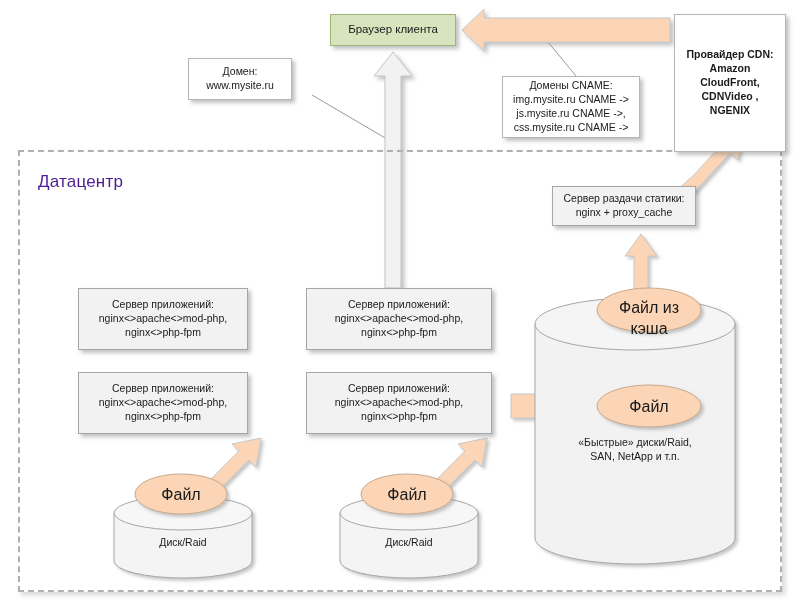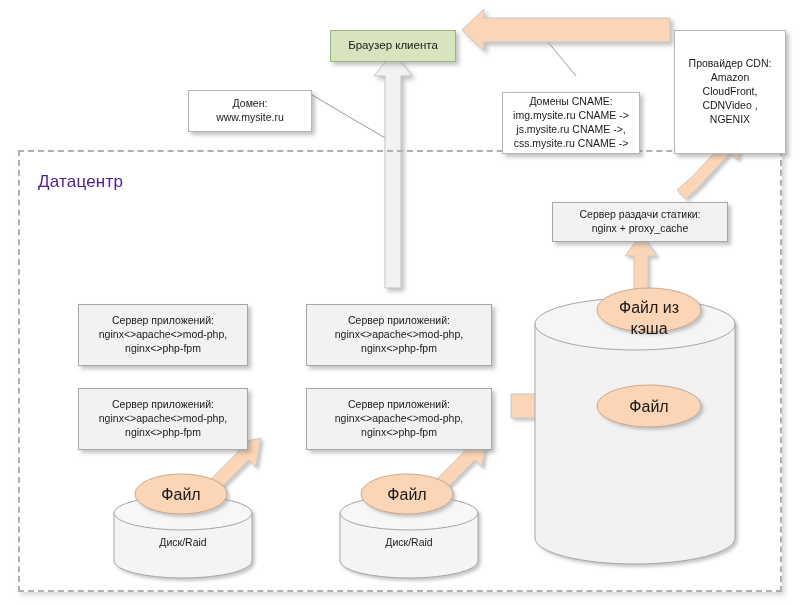--- a/index.html
+++ b/index.html
@@ -3,32 +3,32 @@
 <meta charset="utf-8">
 <style>
   html,body{margin:0;padding:0;background:#ffffff;}
   body{width:800px;height:605px;position:relative;overflow:hidden;
        font-family:"Liberation Sans","DejaVu Sans",sans-serif;color:#1a1a1a;}
   #stage{position:absolute;left:0;top:0;width:800px;height:605px;}
   #svg-layer{position:absolute;left:0;top:0;width:800px;height:605px;}
 
   .box{position:absolute;box-sizing:border-box;display:flex;align-items:center;
        justify-content:center;text-align:center;line-height:1.32;
-       box-shadow:3px 3px 4px rgba(120,120,120,0.45);margin-top:16px;}
+       box-shadow:3px 3px 4px rgba(120,120,120,0.45);}
   .box span{display:block;padding:0 4px;white-space:pre-line;}
 
   .gray-box{background:#f2f2f2;border:1px solid #a6a6a6;font-size:10.5px;}
   .white-box{background:#ffffff;border:1px solid #b5b5b5;font-size:10.5px;}
   .green-box{background:#d7e4bd;border:1px solid #9fb47a;font-size:11.5px;}
 
   #browser-box{left:330px;top:14px;width:126px;height:32px;}
-  #cdn-box{left:674px;top:14px;width:112px;height:124px;}
+  #cdn-box{left:674px;top:14px;width:112px;height:138px;font-weight:bold;}
   #cname-box{left:502px;top:76px;width:138px;height:62px;align-items:center;}
-  #domain-box{left:188px;top:74px;width:124px;height:42px;}
-  #static-box{left:552px;top:186px;width:176px;height:40px;}
+  #domain-box{left:188px;top:58px;width:104px;height:42px;}
+  #static-box{left:552px;top:186px;width:144px;height:40px;}
 
   #app1{left:78px;top:288px;width:170px;height:62px;}
   #app2{left:306px;top:288px;width:186px;height:62px;}
   #app3{left:78px;top:372px;width:170px;height:62px;}
   #app4{left:306px;top:372px;width:186px;height:62px;}
 
   .dc-frame{position:absolute;left:18px;top:150px;width:764px;height:442px;
             border:2px dashed #b0b0b0;box-sizing:border-box;
             box-shadow:3px 3px 5px rgba(140,140,140,0.35);background:transparent;}
   #dc-title{position:absolute;left:38px;top:172px;font-size:17px;color:#4c1d95;
@@ -169,20 +169,22 @@
     <span>Сервер приложений:
 nginx&lt;&gt;apache&lt;&gt;mod-php,
 nginx&lt;&gt;php-fpm</span>
   </div>
   <div class="box gray-box" id="app4">
     <span>Сервер приложений:
 nginx&lt;&gt;apache&lt;&gt;mod-php,
 nginx&lt;&gt;php-fpm</span>
   </div>
 
+  <div class="cyl-label" id="big-cyl-label">«Быстрые» диски/Raid,
+SAN, NetApp и т.п.</div>
   <div class="cyl-label" id="disk1-label">Диск/Raid</div>
   <div class="cyl-label" id="disk2-label">Диск/Raid</div>
 
   <div class="pill-label" id="pill-cache-label">Файл из
 кэша</div>
   <div class="pill-label" id="pill-file-label">Файл</div>
   <div class="pill-label" id="pill-d1-label">Файл</div>
   <div class="pill-label" id="pill-d2-label">Файл</div>
 
 </div>

